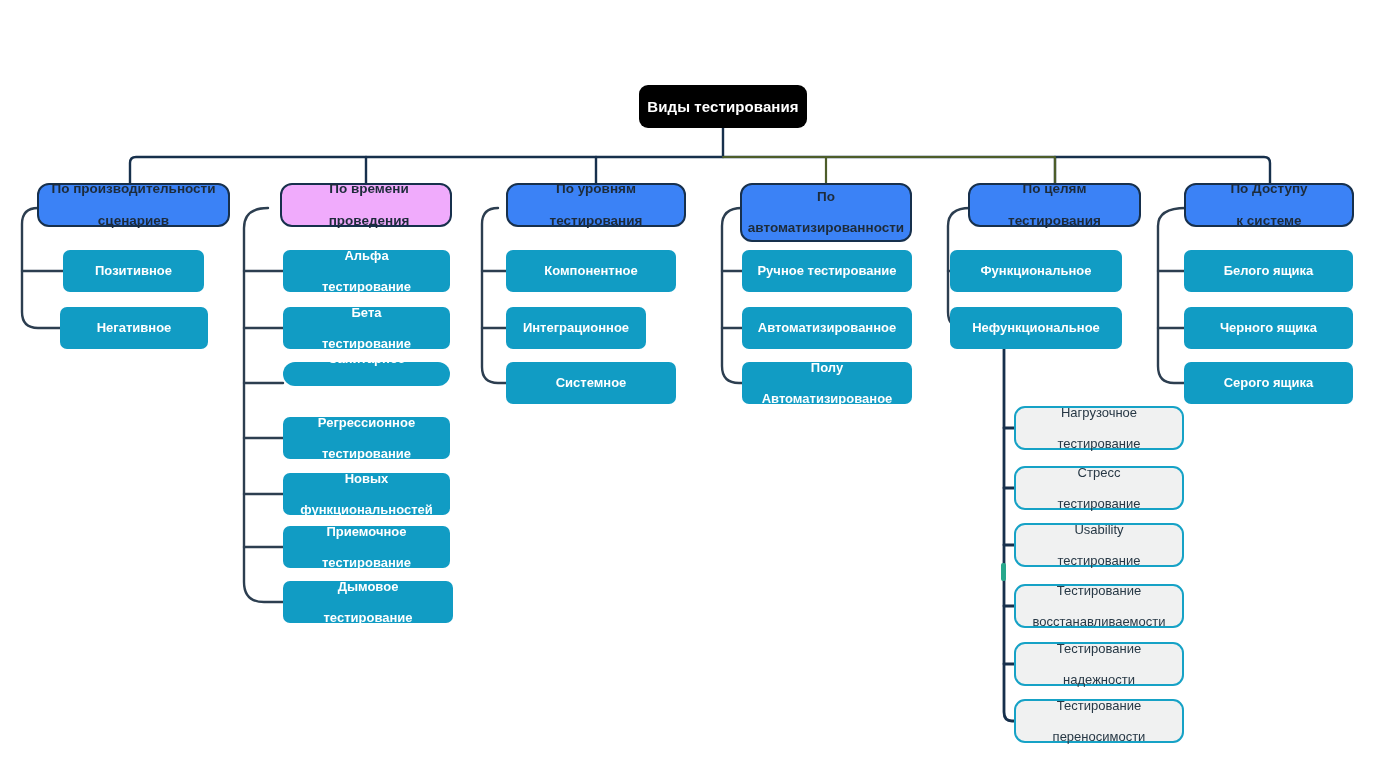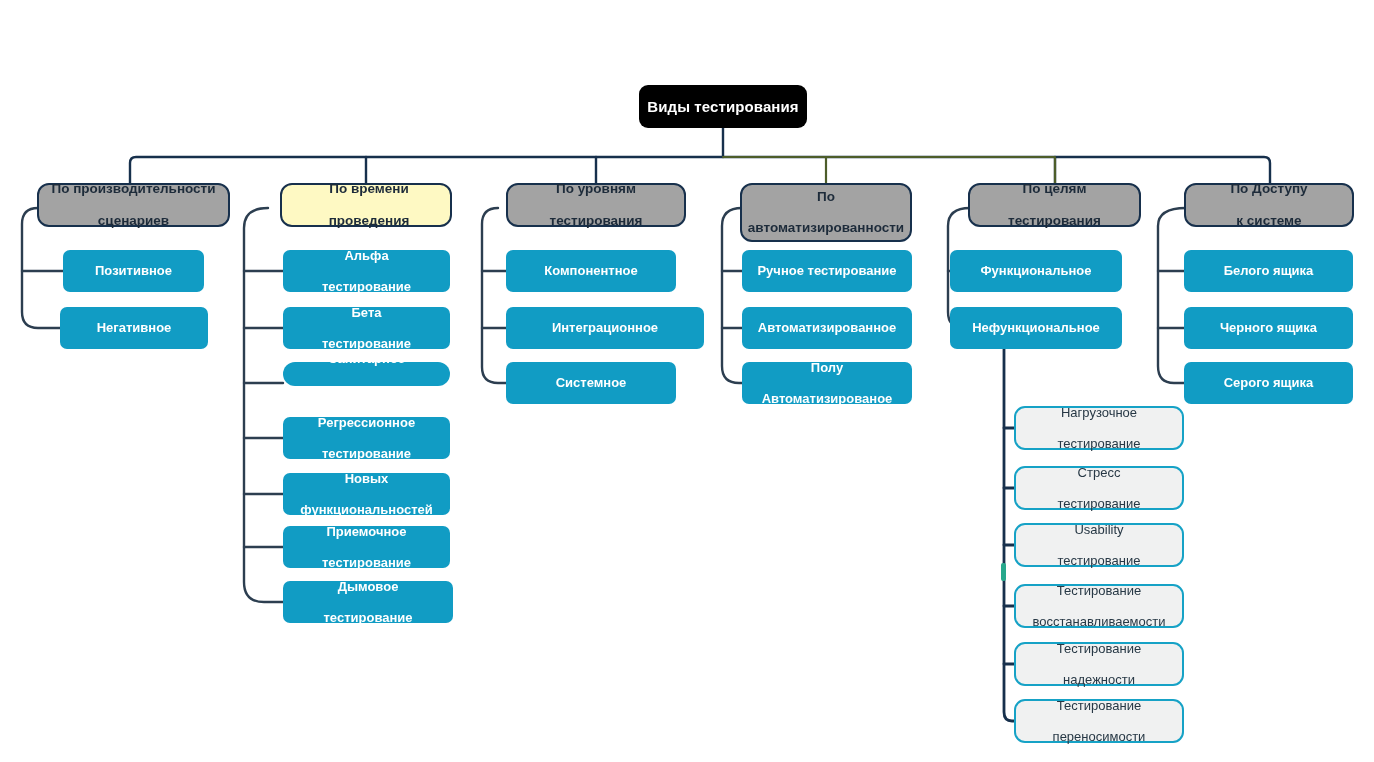--- a/index.html
+++ b/index.html
@@ -32,22 +32,22 @@
     letter-spacing:.1px;
   }
 
   
   .cat{
     border:2.5px solid #17304c;
     border-radius:12px;
     color:#1d2b3a;
     font-size:13.5px;font-weight:bold;
   }
-  .cat.grey{background:#a3a3a3;}
-  .cat.white{background:#fef9c3;padding-left:6px;}
+  .cat.grey{background:#3b82f6;}
+  .cat.white{background:#f0abfc;padding-left:6px;}
 
   
   .leaf{
     background:#119cc4;
     color:#ffffff;
     border-radius:7px;
     font-size:13px;font-weight:bold;
   }
 
   
@@ -169,21 +169,21 @@
   <div class="node leaf" style="left:283px;top:581px;width:170px;height:42px;align-items:center;">
     <span><span>Дымовое</span><br><span>тестирование</span></span>
   </div>
 
   <div class="node cat grey" style="left:506px;top:183px;width:180px;height:44px;">
     <span><span>По уровням</span><br><span>тестирования</span></span>
   </div>
   <div class="node leaf" style="left:506px;top:250px;width:170px;height:42px;">
     <span>Компонентное</span>
   </div>
-  <div class="node leaf" style="left:506px;top:307px;width:198px;height:42px;">
+  <div class="node leaf" style="left:506px;top:307px;width:140px;height:42px;">
     <span>Интеграционное</span>
   </div>
   <div class="node leaf" style="left:506px;top:362px;width:170px;height:42px;">
     <span>Системное</span>
   </div>
 
   <div class="node cat grey" style="left:740px;top:183px;width:172px;height:59px;">
     <span><span>По</span><br><span>автоматизированности</span></span>
   </div>
   <div class="node leaf" style="left:742px;top:250px;width:170px;height:42px;">

